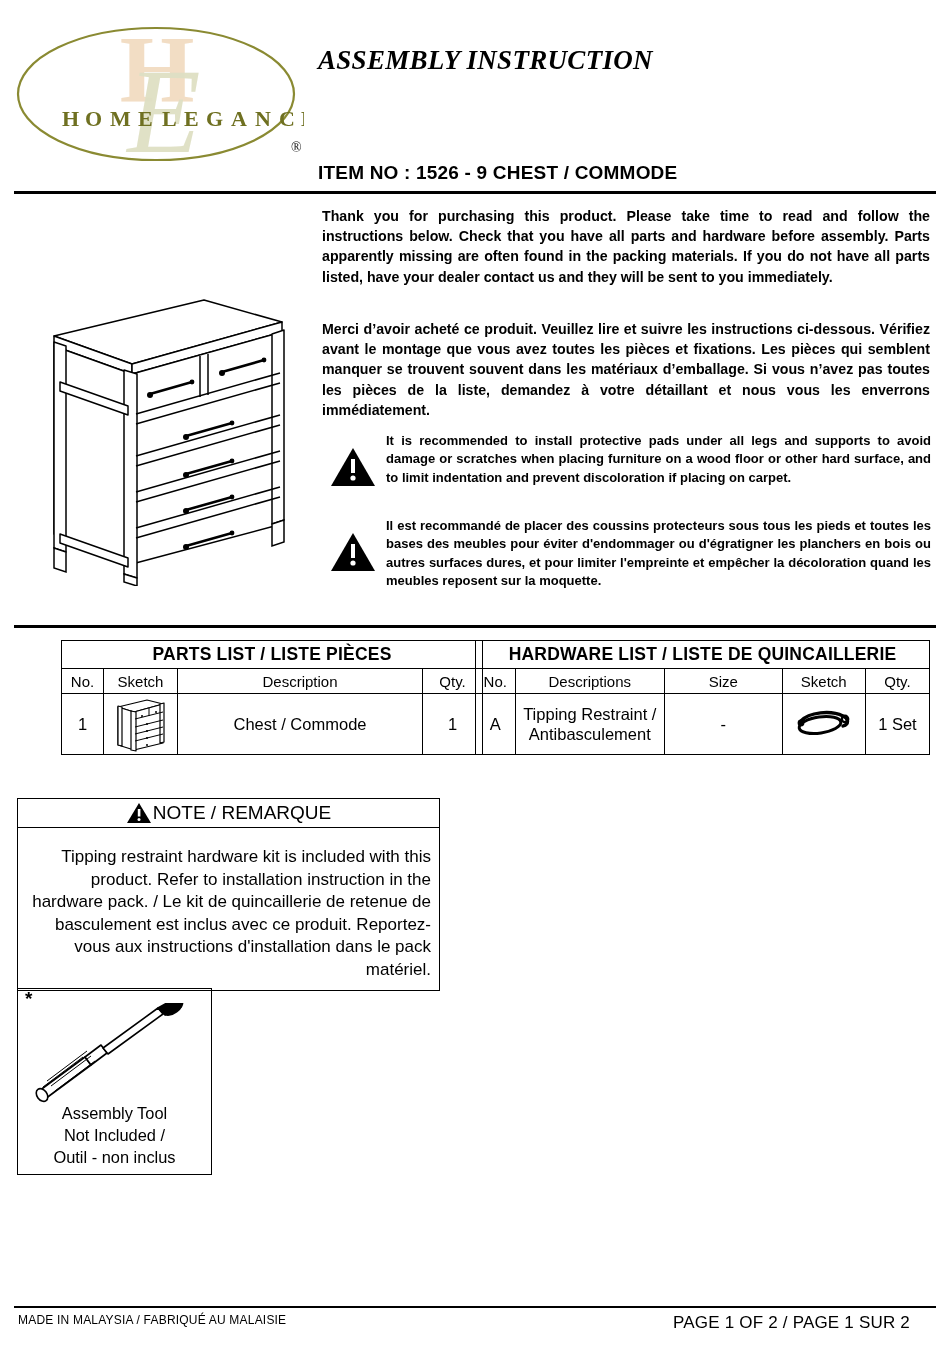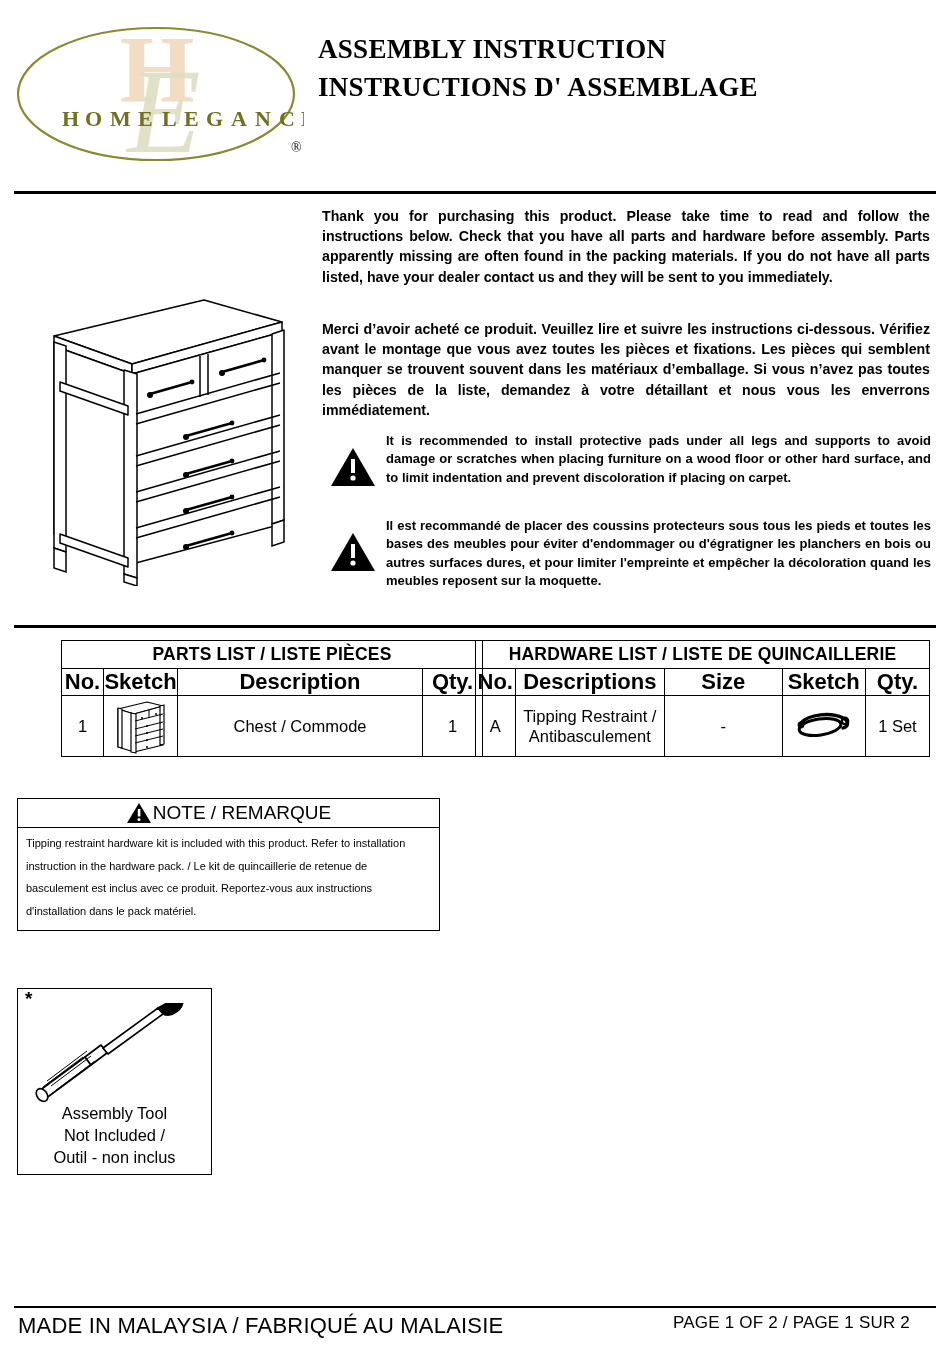--- a/index.html
+++ b/index.html
@@ -10,21 +10,21 @@
     color:#000;
     position:relative;
     overflow:hidden;
   }
   .page{position:relative;width:950px;height:1355px;}
 
   
   .header{position:absolute;left:0;top:0;width:950px;height:196px;}
   .logo-wrap{position:absolute;left:14px;top:22px;width:290px;height:155px;}
   .logo-svg{display:block;}
-  .head-titles{position:absolute;left:318px;top:30px;width:620px;}
+  .head-titles{position:absolute;left:318px;top:41px;width:620px;font-style:italic;}
   .head-title{
     font-family:"Liberation Serif", serif;
     font-weight:bold;
     font-size:27px;
     letter-spacing:.3px;
     line-height:38px;
     white-space:nowrap;
   }
   .item-no{
     position:absolute;left:318px;top:162px;
@@ -72,21 +72,21 @@
   .tbl td,.tbl th{
     border:1.6px solid #000;
     padding:0;
     text-align:center;
     vertical-align:middle;
     font-weight:normal;
   }
   .tbl .t-title{
     font-size:17.5px;font-weight:bold;height:27px;letter-spacing:.2px;
   }
-  .tbl .t-head{font-size:22px;height:24px;font-weight:bold;}
+  .tbl .t-head{font-size:15px;height:24px;}
   .tbl .t-body{font-size:16.5px;height:60px;}
 
   #parts-table{left:17px;top:640px;width:421px;margin-left:44px;}
   #hw-table{left:475px;top:640px;width:455px;}
 
   .desc-left{text-align:left;padding-left:10px;}
   .hw-desc{text-align:left;padding-left:8px;font-size:15.5px;line-height:20px;}
   .qty-left{text-align:left;padding-left:6px;}
 
   .mini-chest{display:block;margin:0 auto;}
@@ -97,42 +97,42 @@
     position:absolute;left:17px;top:798px;width:421px;
     border:1.6px solid #000;
   }
   .note-head{
     border-bottom:1.6px solid #000;
     height:28px;display:flex;align-items:center;justify-content:center;gap:1px;
     font-size:19px;
   }
   .note-body{
     padding:4px 8px 8px 8px;
-    text-align:left;font-size:11px;line-height:22.6px;
+    text-align:right;font-size:17px;line-height:22.6px;margin-top:14px;
   }
 
   
   #tool-box{
     position:absolute;left:17px;top:988px;width:193px;height:185px;
     border:1.6px solid #000;
   }
   .tool-star{position:absolute;left:7px;top:1px;font-size:19px;font-weight:bold;line-height:18px;}
   .tool-art{position:absolute;left:11px;top:14px;}
   .tool-caption{
     position:absolute;left:0;top:113px;width:193px;
     text-align:center;font-size:16.4px;line-height:22px;
   }
 
   
   .rule-bot{
     position:absolute;left:14px;top:1306px;width:922px;height:0;
     border-top:2.4px solid #000;
   }
   .foot-left{
-    position:absolute;left:18px;top:1313px;font-size:22px;letter-spacing:.2px;
+    position:absolute;left:18px;top:1313px;font-size:12px;letter-spacing:.2px;
   }
   .foot-right{
     position:absolute;left:673px;top:1313px;font-size:17px;letter-spacing:.2px;
   }
 </style>
 </head>
 <body>
 
 <div class="page">
 
@@ -155,23 +155,23 @@
           <text x="241" y="104">N</text>
           <text x="265" y="104">C</text>
           <text x="287" y="104">E</text>
         </g>
         <text x="277" y="130" font-family="Liberation Serif, serif" font-size="14" fill="#111">®</text>
       </svg>
     </div>
 
     <div class="head-titles">
       <div class="head-title">ASSEMBLY INSTRUCTION</div>
-      <div class="head-title">INSTRUCTIONS D' ASSEMBLAGE</div>
-    </div>
-
+    </div>
+
+    <div class="item-no">ITEM NO : 1526 - 9 CHEST / COMMODE</div>
     <div class="rule-top"></div>
   </div>
 
   <div class="chest-art">
     <svg width="265" height="290" viewBox="0 0 265 290">
       <g fill="#ffffff" stroke="#000" stroke-width="1.5" stroke-linejoin="round">
 
         <polygon points="18,40 168,4 246,26 96,68"></polygon>
         <polygon points="18,40 96,68 96,78 18,50"></polygon>
         <polygon points="96,68 246,26 246,36 96,78"></polygon>

